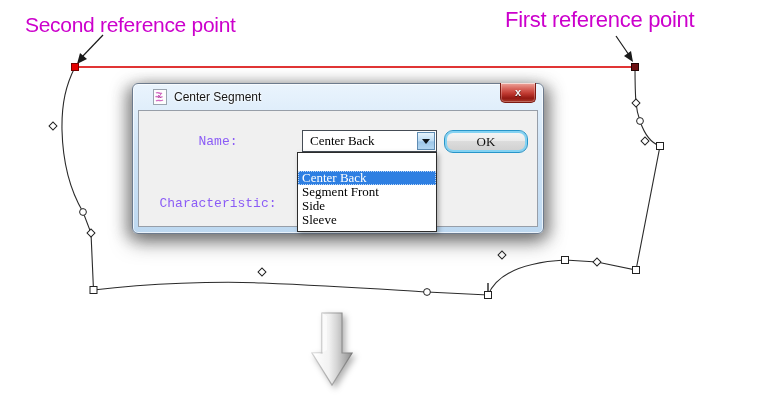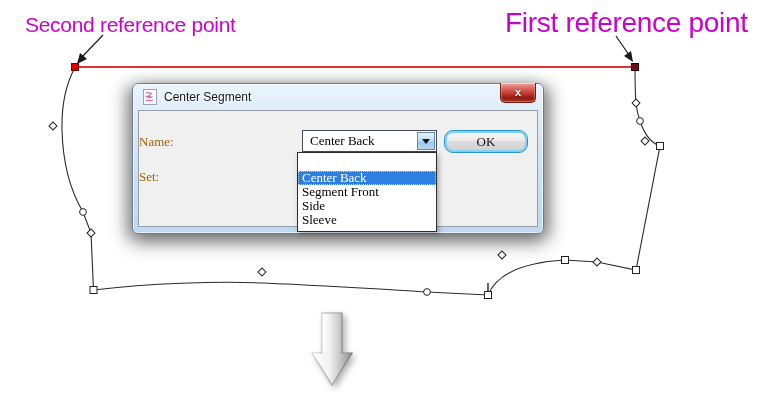--- a/index.html
+++ b/index.html
@@ -8,56 +8,56 @@
     font-family:"Liberation Sans", sans-serif; overflow:hidden;
   }
   .layer { position:absolute; left:0; top:0; }
 
   
   .anno {
     position:absolute; color:#cc00cc; font-family:"Liberation Sans", sans-serif;
     letter-spacing:-0.3px; white-space:nowrap;
   }
   .anno.second { left:25px; top:13px; font-size:21px; }
-  .anno.first  { left:505px; top:7px; font-size:28px;text-align:right; }
+  .anno.first  { left:505px; top:7px; font-size:22px;text-align:right; }
 
   
   .dialog {
     position:absolute; left:132px; top:83px; width:410px; height:149px;
     border:1px solid #6d7b8d; border-radius:6px;
     background:linear-gradient(#eaf4fd, #cfe4f7 45%, #bdd8f0);
     box-shadow: inset 0 0 0 1px rgba(255,255,255,.65),
                 0 7px 18px 3px rgba(70,70,70,.50),
                 7px 3px 14px rgba(70,70,70,.35),
                -7px 3px 14px rgba(70,70,70,.30);
     z-index:10;
   }
   .titlebar {
     position:absolute; left:0; top:0; right:0; height:26px;
-    display:flex; align-items:center; padding-left:10px; box-sizing:border-box;
+    display:flex; align-items:center; padding-left:20px; box-sizing:border-box;
   }
   .titlebar .app-icon { width:14px; height:16px; margin-right:7px; flex:0 0 auto; }
   .title-text {
     font-size:12px; color:#151515; text-shadow:0 0 3px #ffffff, 0 0 2px #ffffff;
   }
   .close-btn {
     position:absolute; top:-1px; right:7px; width:34px; height:19px;
     border:1px solid #7c1a12; border-top:none; border-radius:0 0 5px 5px;
     background:linear-gradient(#eea79d 0%, #d8655c 30%, #c03a31 55%, #941912 80%, #aa3b2c 100%);
     box-shadow: inset 0 1px 0 rgba(255,255,255,.45), inset 0 0 0 1px rgba(255,255,255,.25);
     color:#f5f5f5; text-align:center; font-size:11px; font-weight:bold; line-height:18px;
     cursor:default; text-shadow:0 1px 1px rgba(0,0,0,.6);
   }
   .form {
     position:absolute; left:5px; right:5px; top:26px; bottom:6px;
     background:#f0f0f0; border:1px solid #979ea8;
   }
   .flabel {
-    position:absolute; left:0; width:158px; text-align:left;
-    font-family:Liberation Serif, serif; font-size:13px; color:#a16207;
+    position:absolute; left:0; width:158px; text-align:center;
+    font-family:Liberation Mono, monospace; font-size:13px; color:#8b5cf6;
   }
   .flabel.name { top:23px; }
   .flabel.set { top:58px; }
   .flabel.char { top:85px; }
 
   .combo {
     position:absolute; left:163px; top:19px; width:135px; height:22px;
     background:#fff; border:1px solid #454c55; box-sizing:border-box;
   }
   .combo-value {
@@ -171,21 +171,21 @@
         <path d="M5,6 L8,9 M8,5 L5,9" stroke="#b13f9e" stroke-width="0.8"></path>
       </svg>
       <span class="title-text">Center Segment</span>
     </div>
     <div class="close-btn">
       <span>x</span>
     </div>
 
     <div class="form">
       <div class="flabel name">Name:</div>
-      <div class="flabel set">Set:</div>
+      <div class="flabel char">Characteristic:</div>
 
       <div class="combo">
         <span class="combo-value">Center Back</span>
         <span class="combo-btn">
           <span class="tri-down"></span>
         </span>
       </div>
 
       <div class="droplist">
         <div class="drow empty"></div>

